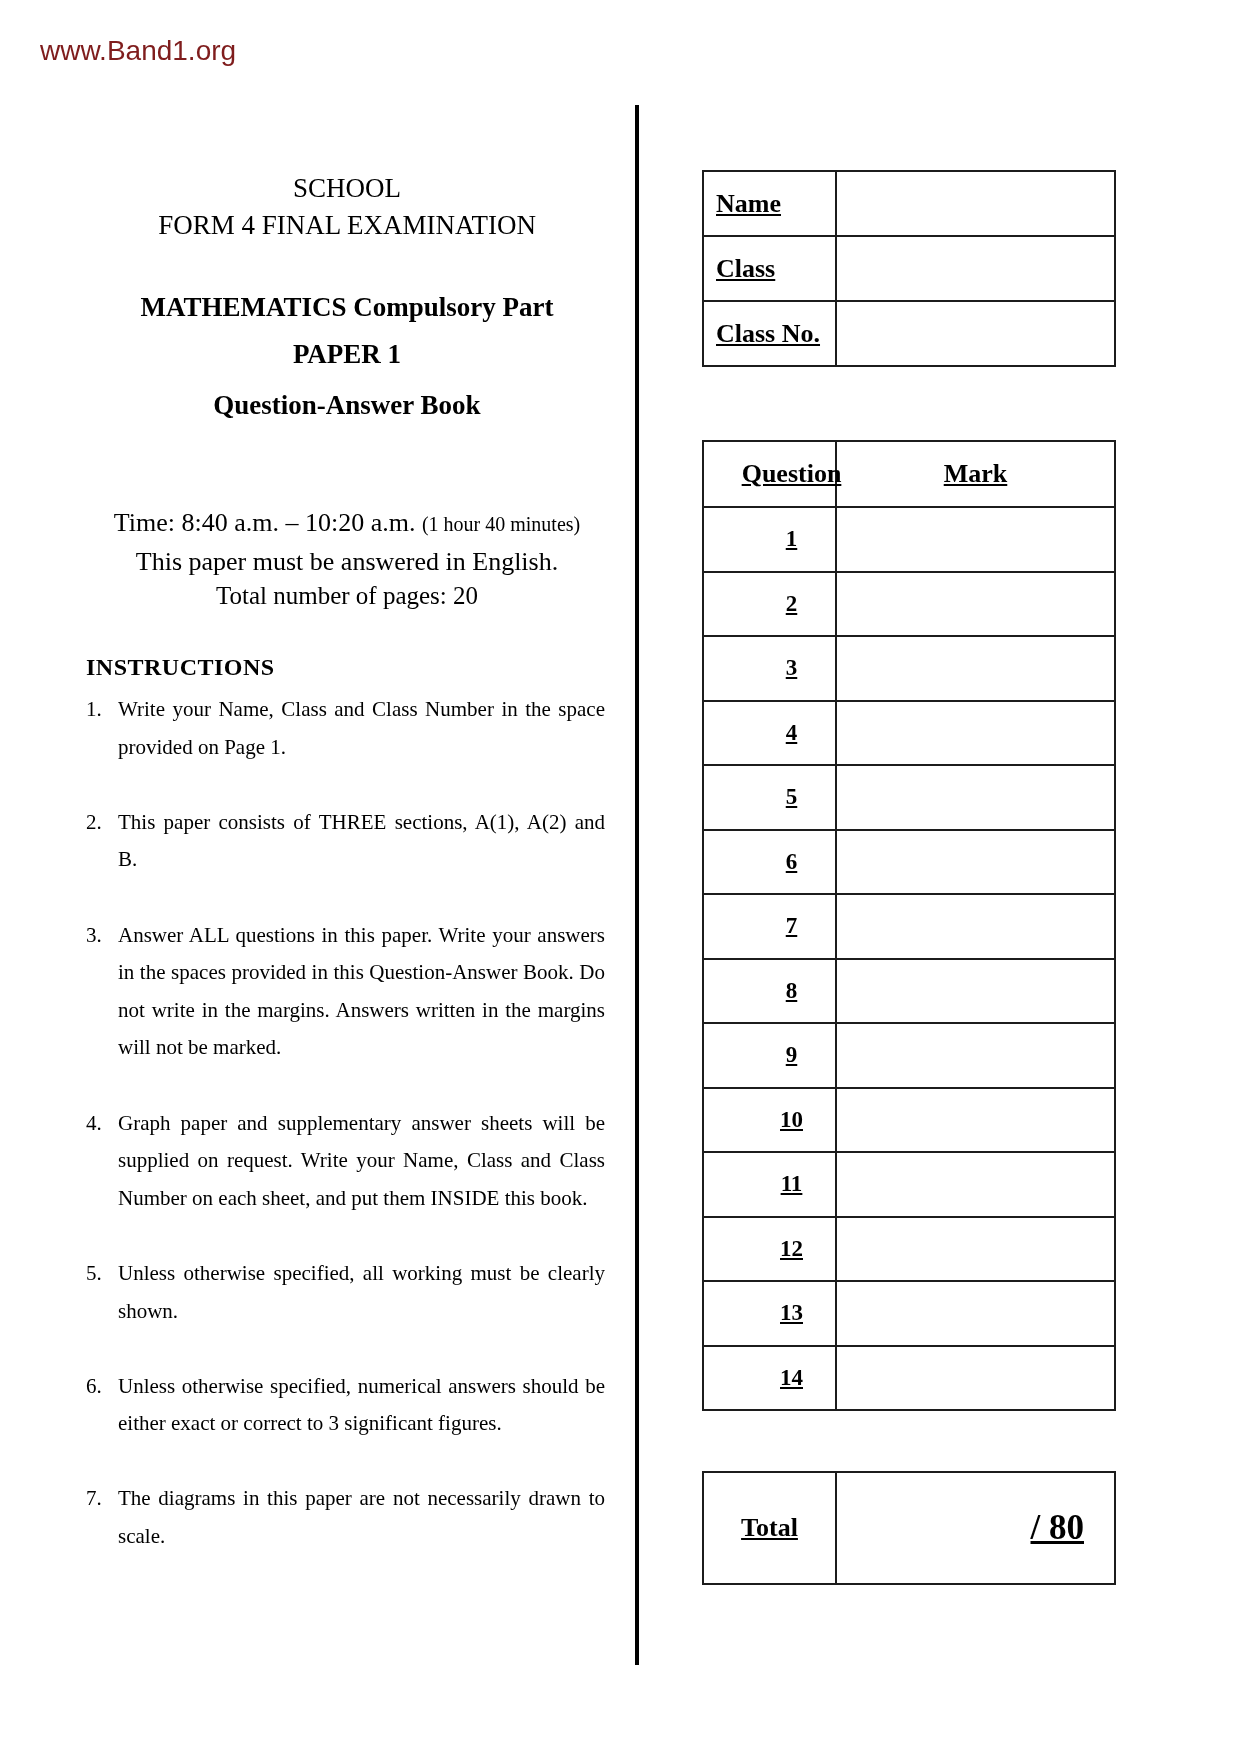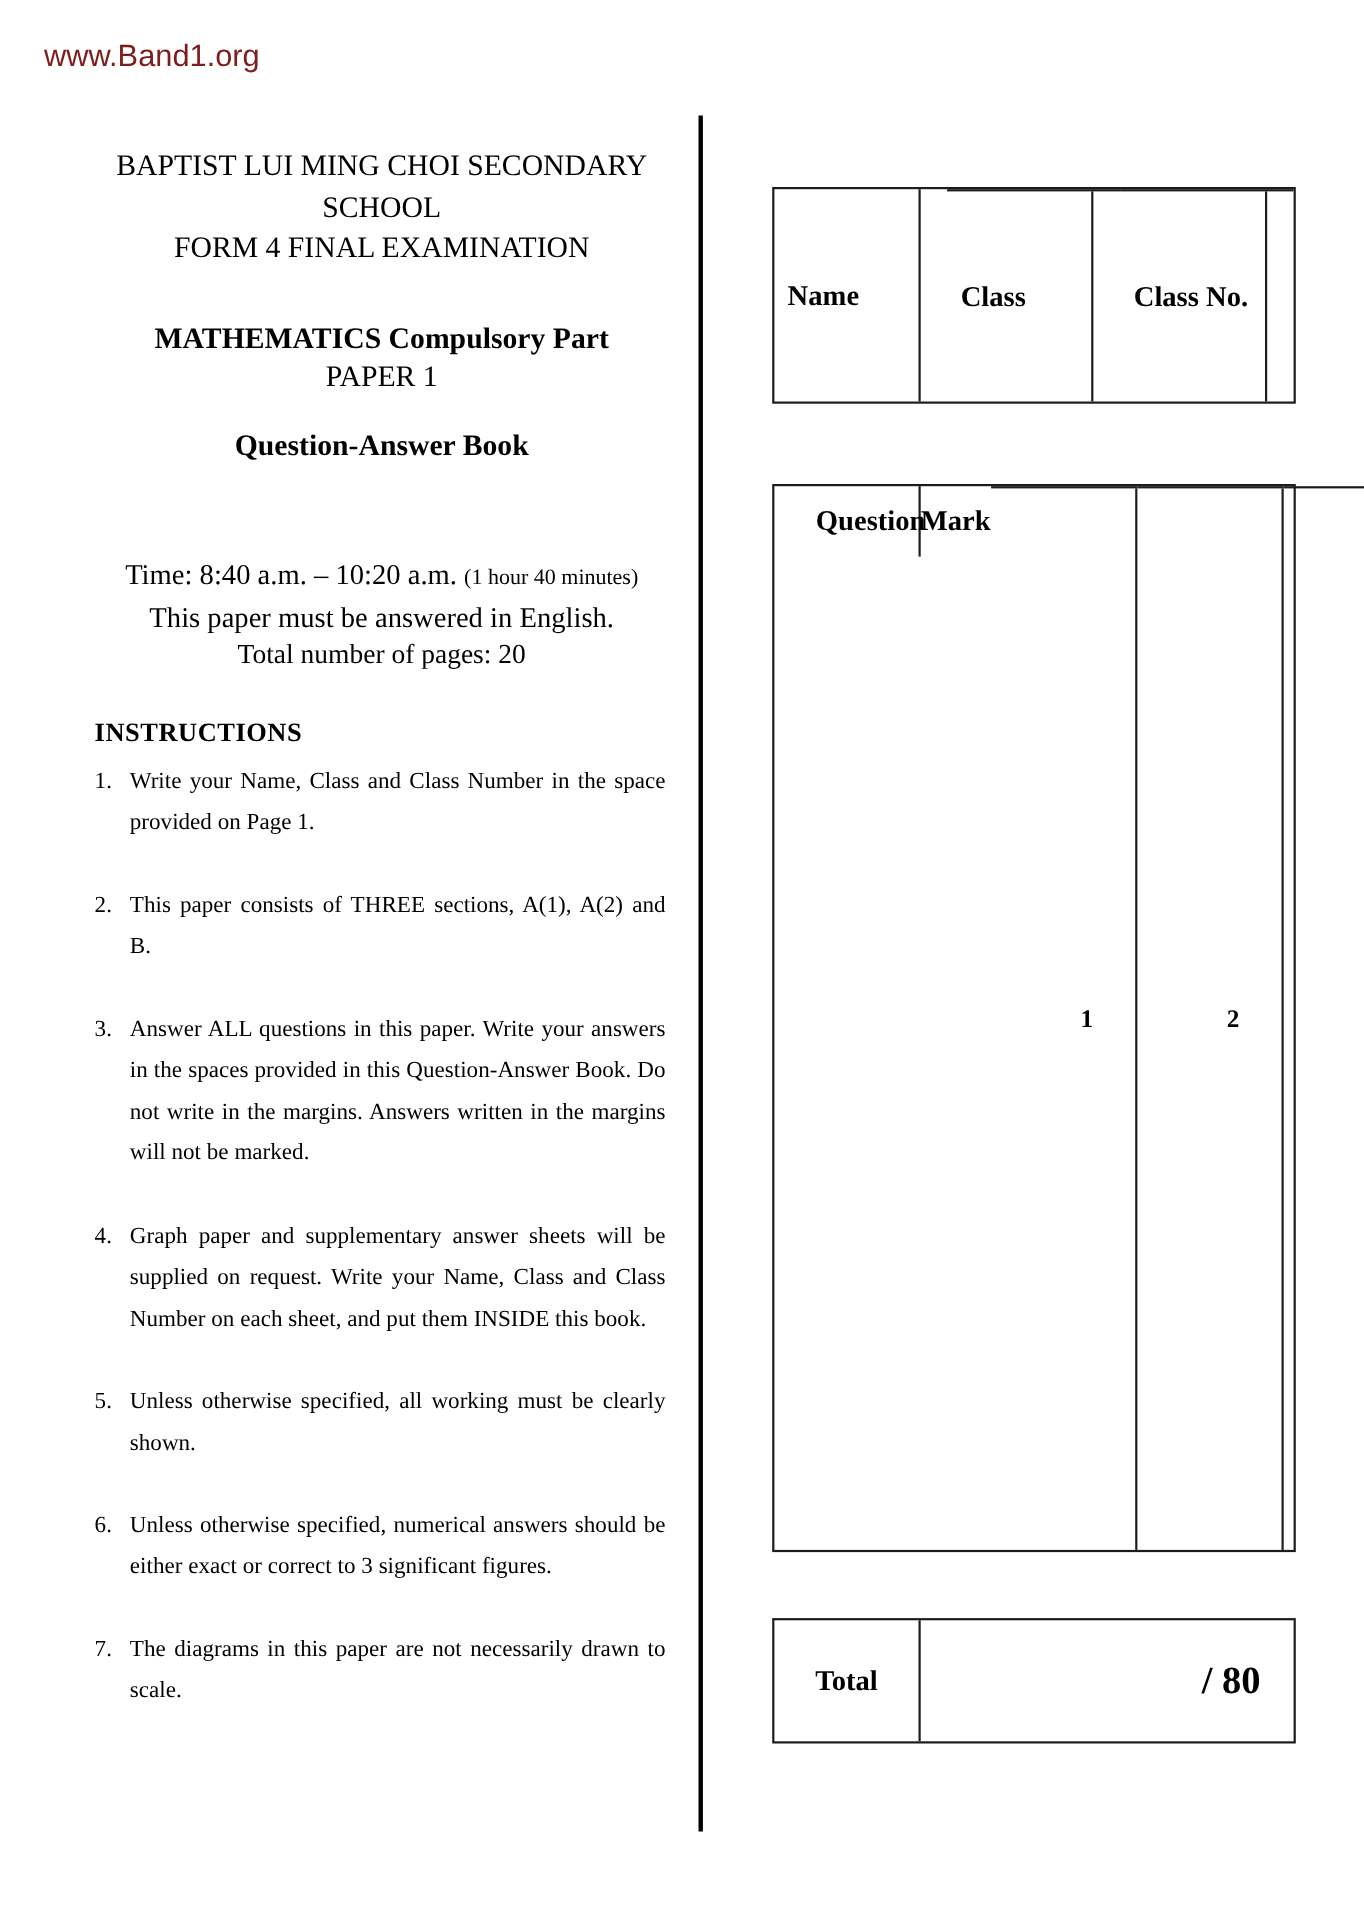--- a/index.html
+++ b/index.html
@@ -18,21 +18,21 @@
   }
   
   .hline{
     position:absolute;left:86px;width:522px;
     text-align:center;line-height:38px;font-size:27px;white-space:nowrap;
   }
   .h-school1{top:131px;}
   .h-school2{top:169px;}
   .h-exam{top:206px;}
   .h-subject{top:288px;font-weight:bold;}
-  .h-paper{top:323px;font-weight:normal;}
+  .h-paper{top:335px;font-weight:bold;}
   .h-book{top:386px;font-weight:bold;font-family:Liberation Serif, serif;}
   .m-date{top:466px;font-size:26px;}
   .m-date sup{font-size:0.62em;vertical-align:super;line-height:0;}
   .m-time{top:504px;font-size:26px;}
   .m-time .note{font-size:20px;}
   .m-english{top:543px;font-size:26px;}
   .m-pages{top:577px;font-size:25px;}
   
   .instr-title{
     position:absolute;left:86px;top:654px;
@@ -53,23 +53,23 @@
     position:absolute;left:0;top:0;
     width:30px;text-align:left;
   }
   
   .divider{
     position:absolute;left:635px;top:105px;
     width:4px;height:1560px;background:#000;
   }
   
   .rbox{
-    position:absolute;left:702px;width:476px;
+    position:absolute;left:702px;width:414px;
     border:2px solid #1c1c1c;box-sizing:border-box;
-    display:flex;flex-direction:row;
+    display:flex;flex-direction:column;text-decoration:underline;
   }
   .info-table{top:170px;height:197px;}
   .mark-table{top:440px;height:971px;}
   .total-box{top:1471px;height:114px;}
   .trow{flex:1;display:flex;box-sizing:border-box;}
   .trow + .trow{border-top:2px solid #1c1c1c;}
   .cell-label{
     width:133px;flex:none;box-sizing:border-box;
     border-right:2px solid #1c1c1c;
     display:flex;align-items:center;
@@ -98,21 +98,20 @@
     font-weight:bold;font-size:35px;white-space:nowrap;
   }
 </style>
 </head>
 <body>
 
 <div class="page">
 
   <div class="brand">www.Band1.org</div>
 
-  <div class="hline h-school1">BAPTIST LUI MING CHOI SECONDARY</div>
   <div class="hline h-school2">SCHOOL</div>
   <div class="hline h-exam">FORM 4 FINAL EXAMINATION</div>
   <div class="hline h-subject">MATHEMATICS Compulsory Part</div>
   <div class="hline h-paper">PAPER 1</div>
   <div class="hline h-book">Question-Answer Book</div>
 
   <div class="hline m-time"><span>Time: 8:40 a.m. – 10:20 a.m. </span><span class="note">(1 hour 40 minutes)</span></div>
   <div class="hline m-english">This paper must be answered in English.</div>
   <div class="hline m-pages">Total number of pages: 20</div>
 

